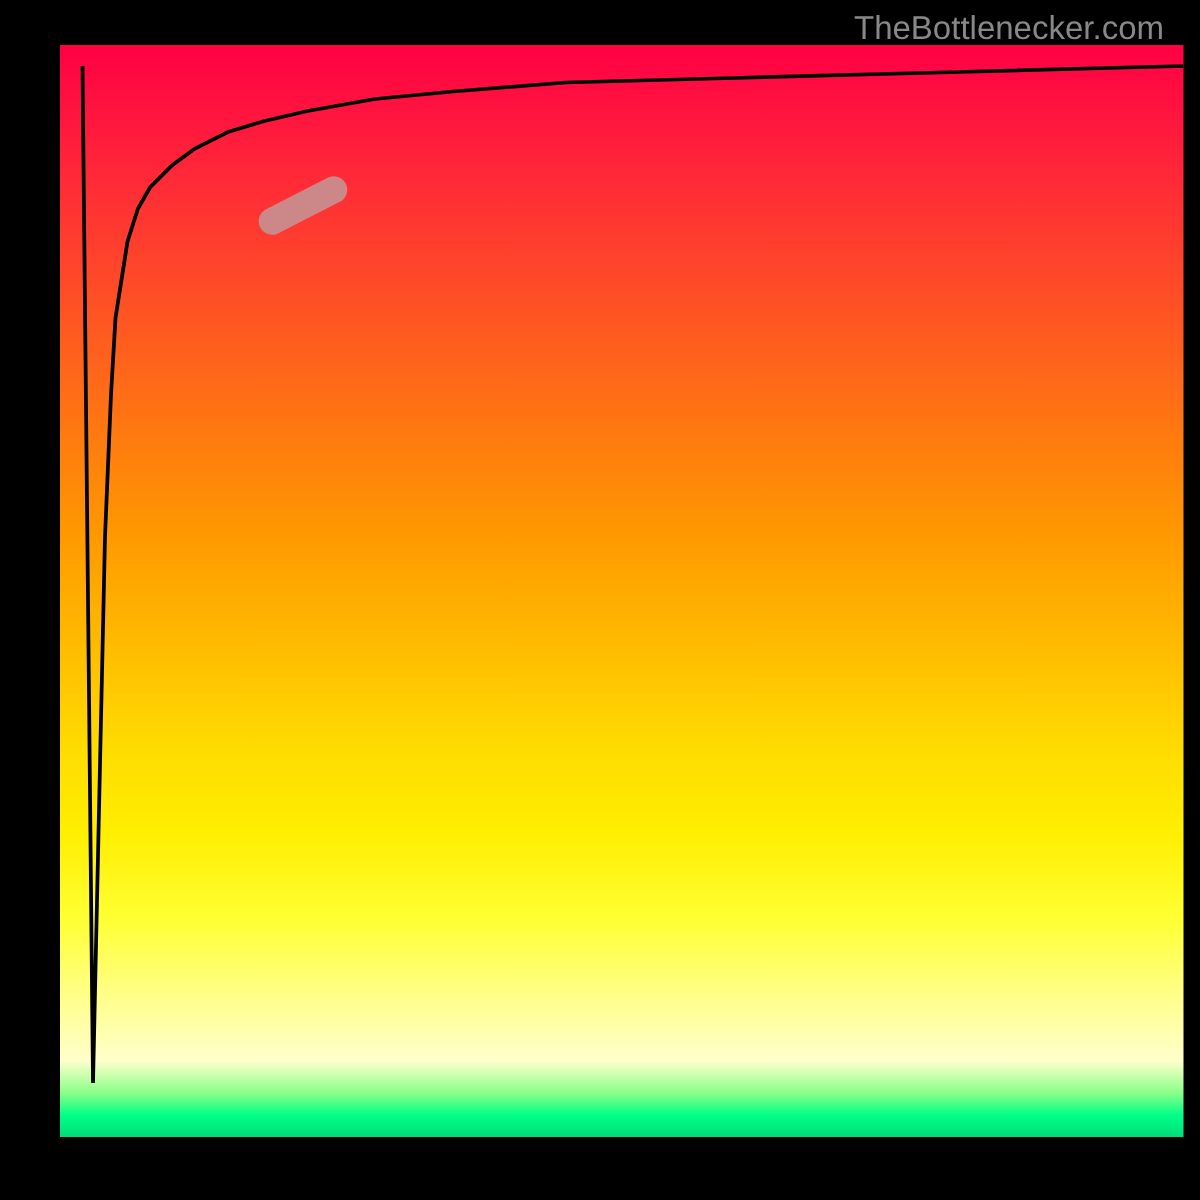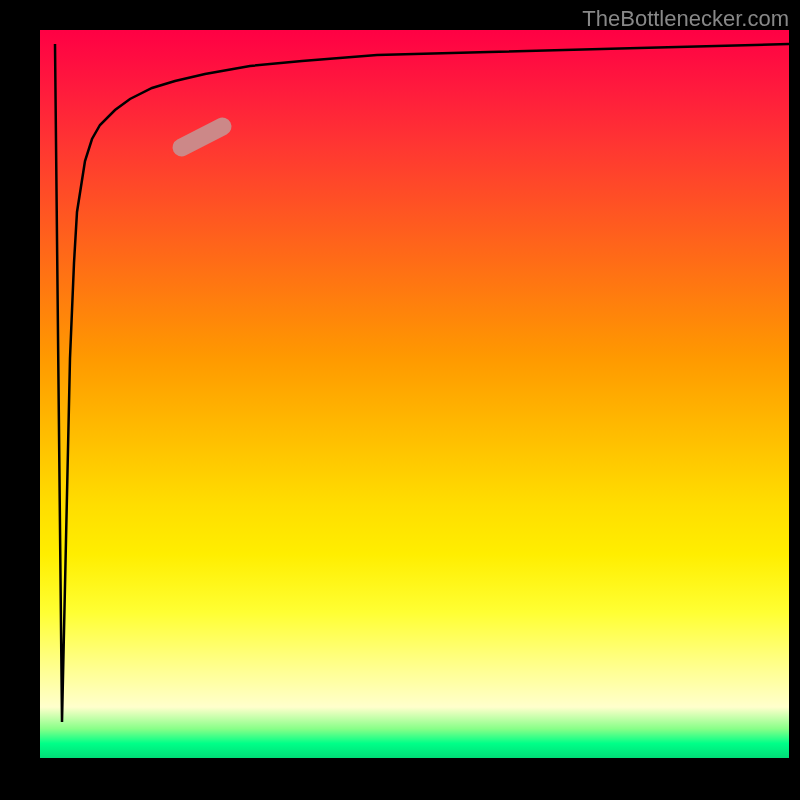--- a/index.html
+++ b/index.html
@@ -6,21 +6,21 @@
     body {
       width: 800px;
       height: 800px;
       background: #000;
       position: relative;
       font-family: Arial, sans-serif;
     }
     .watermark {
       position: absolute;
       top: 6px;
-      right: 11px;
+      right: 24px;
       color: #888;
       font-size: 22px;
       font-weight: 400;
       z-index: 10;
     }
     .plot-area {
       position: absolute;
       left: 40px;
       top: 30px;
       width: 749px;

